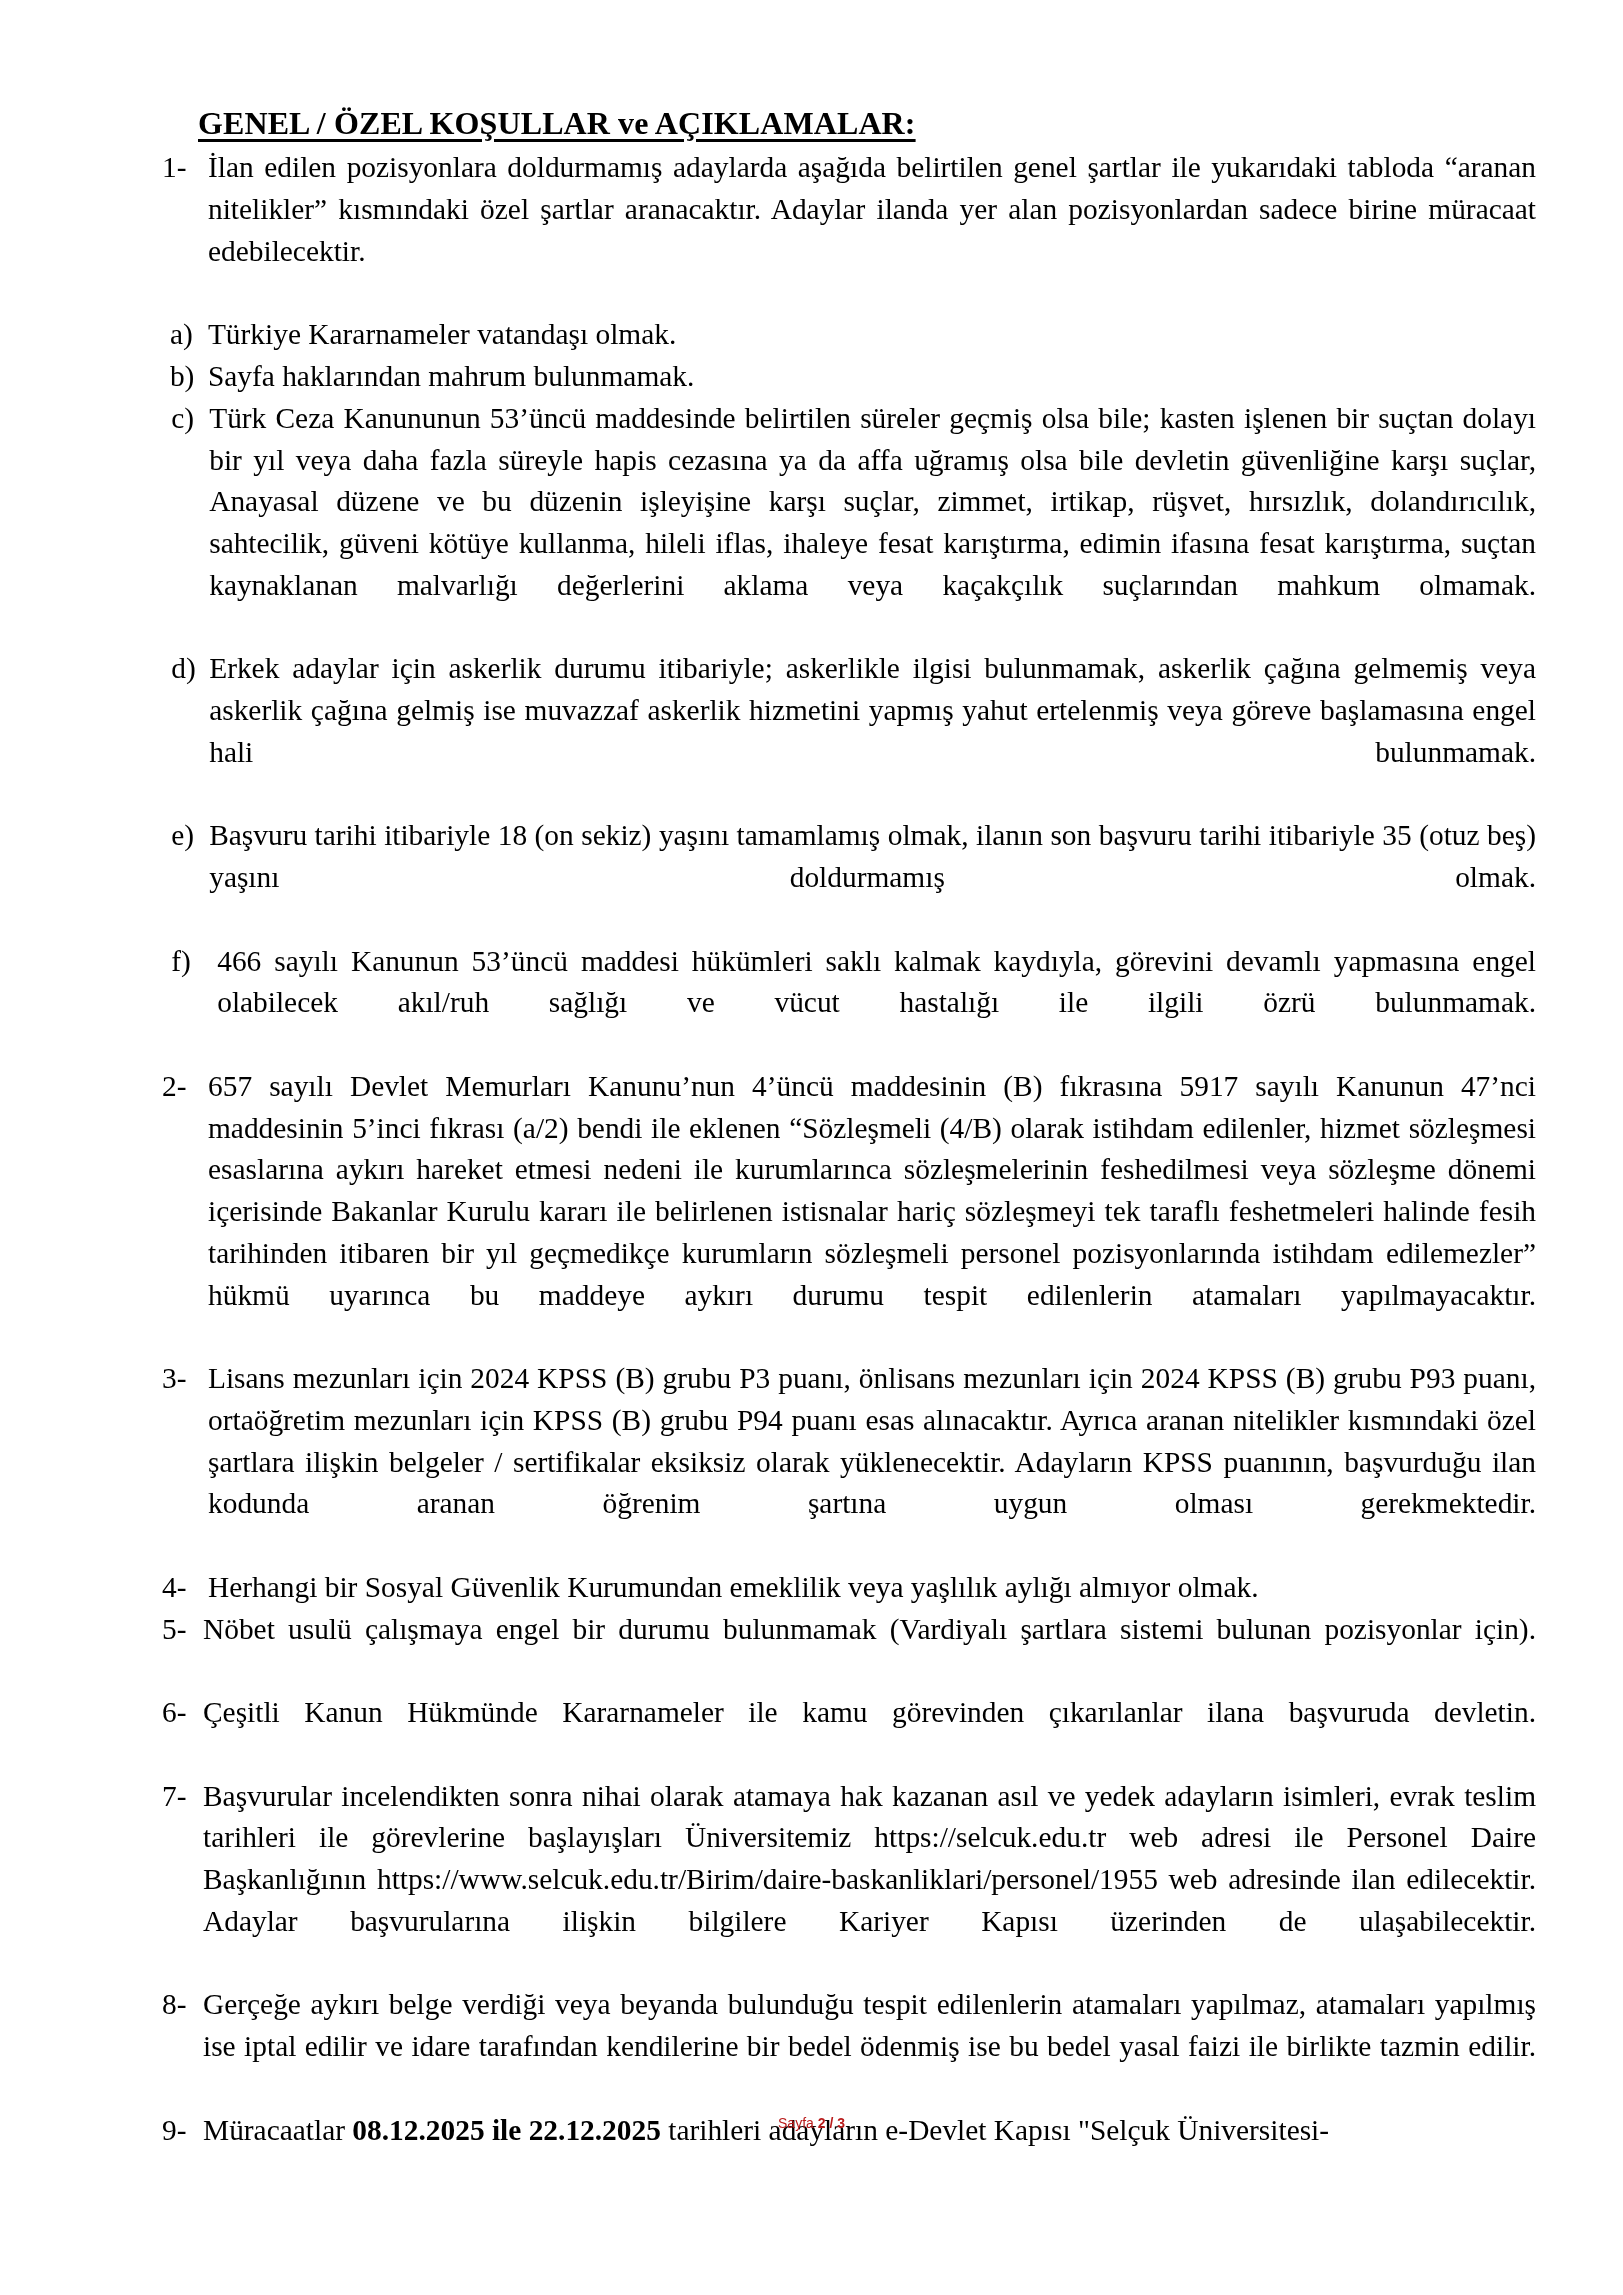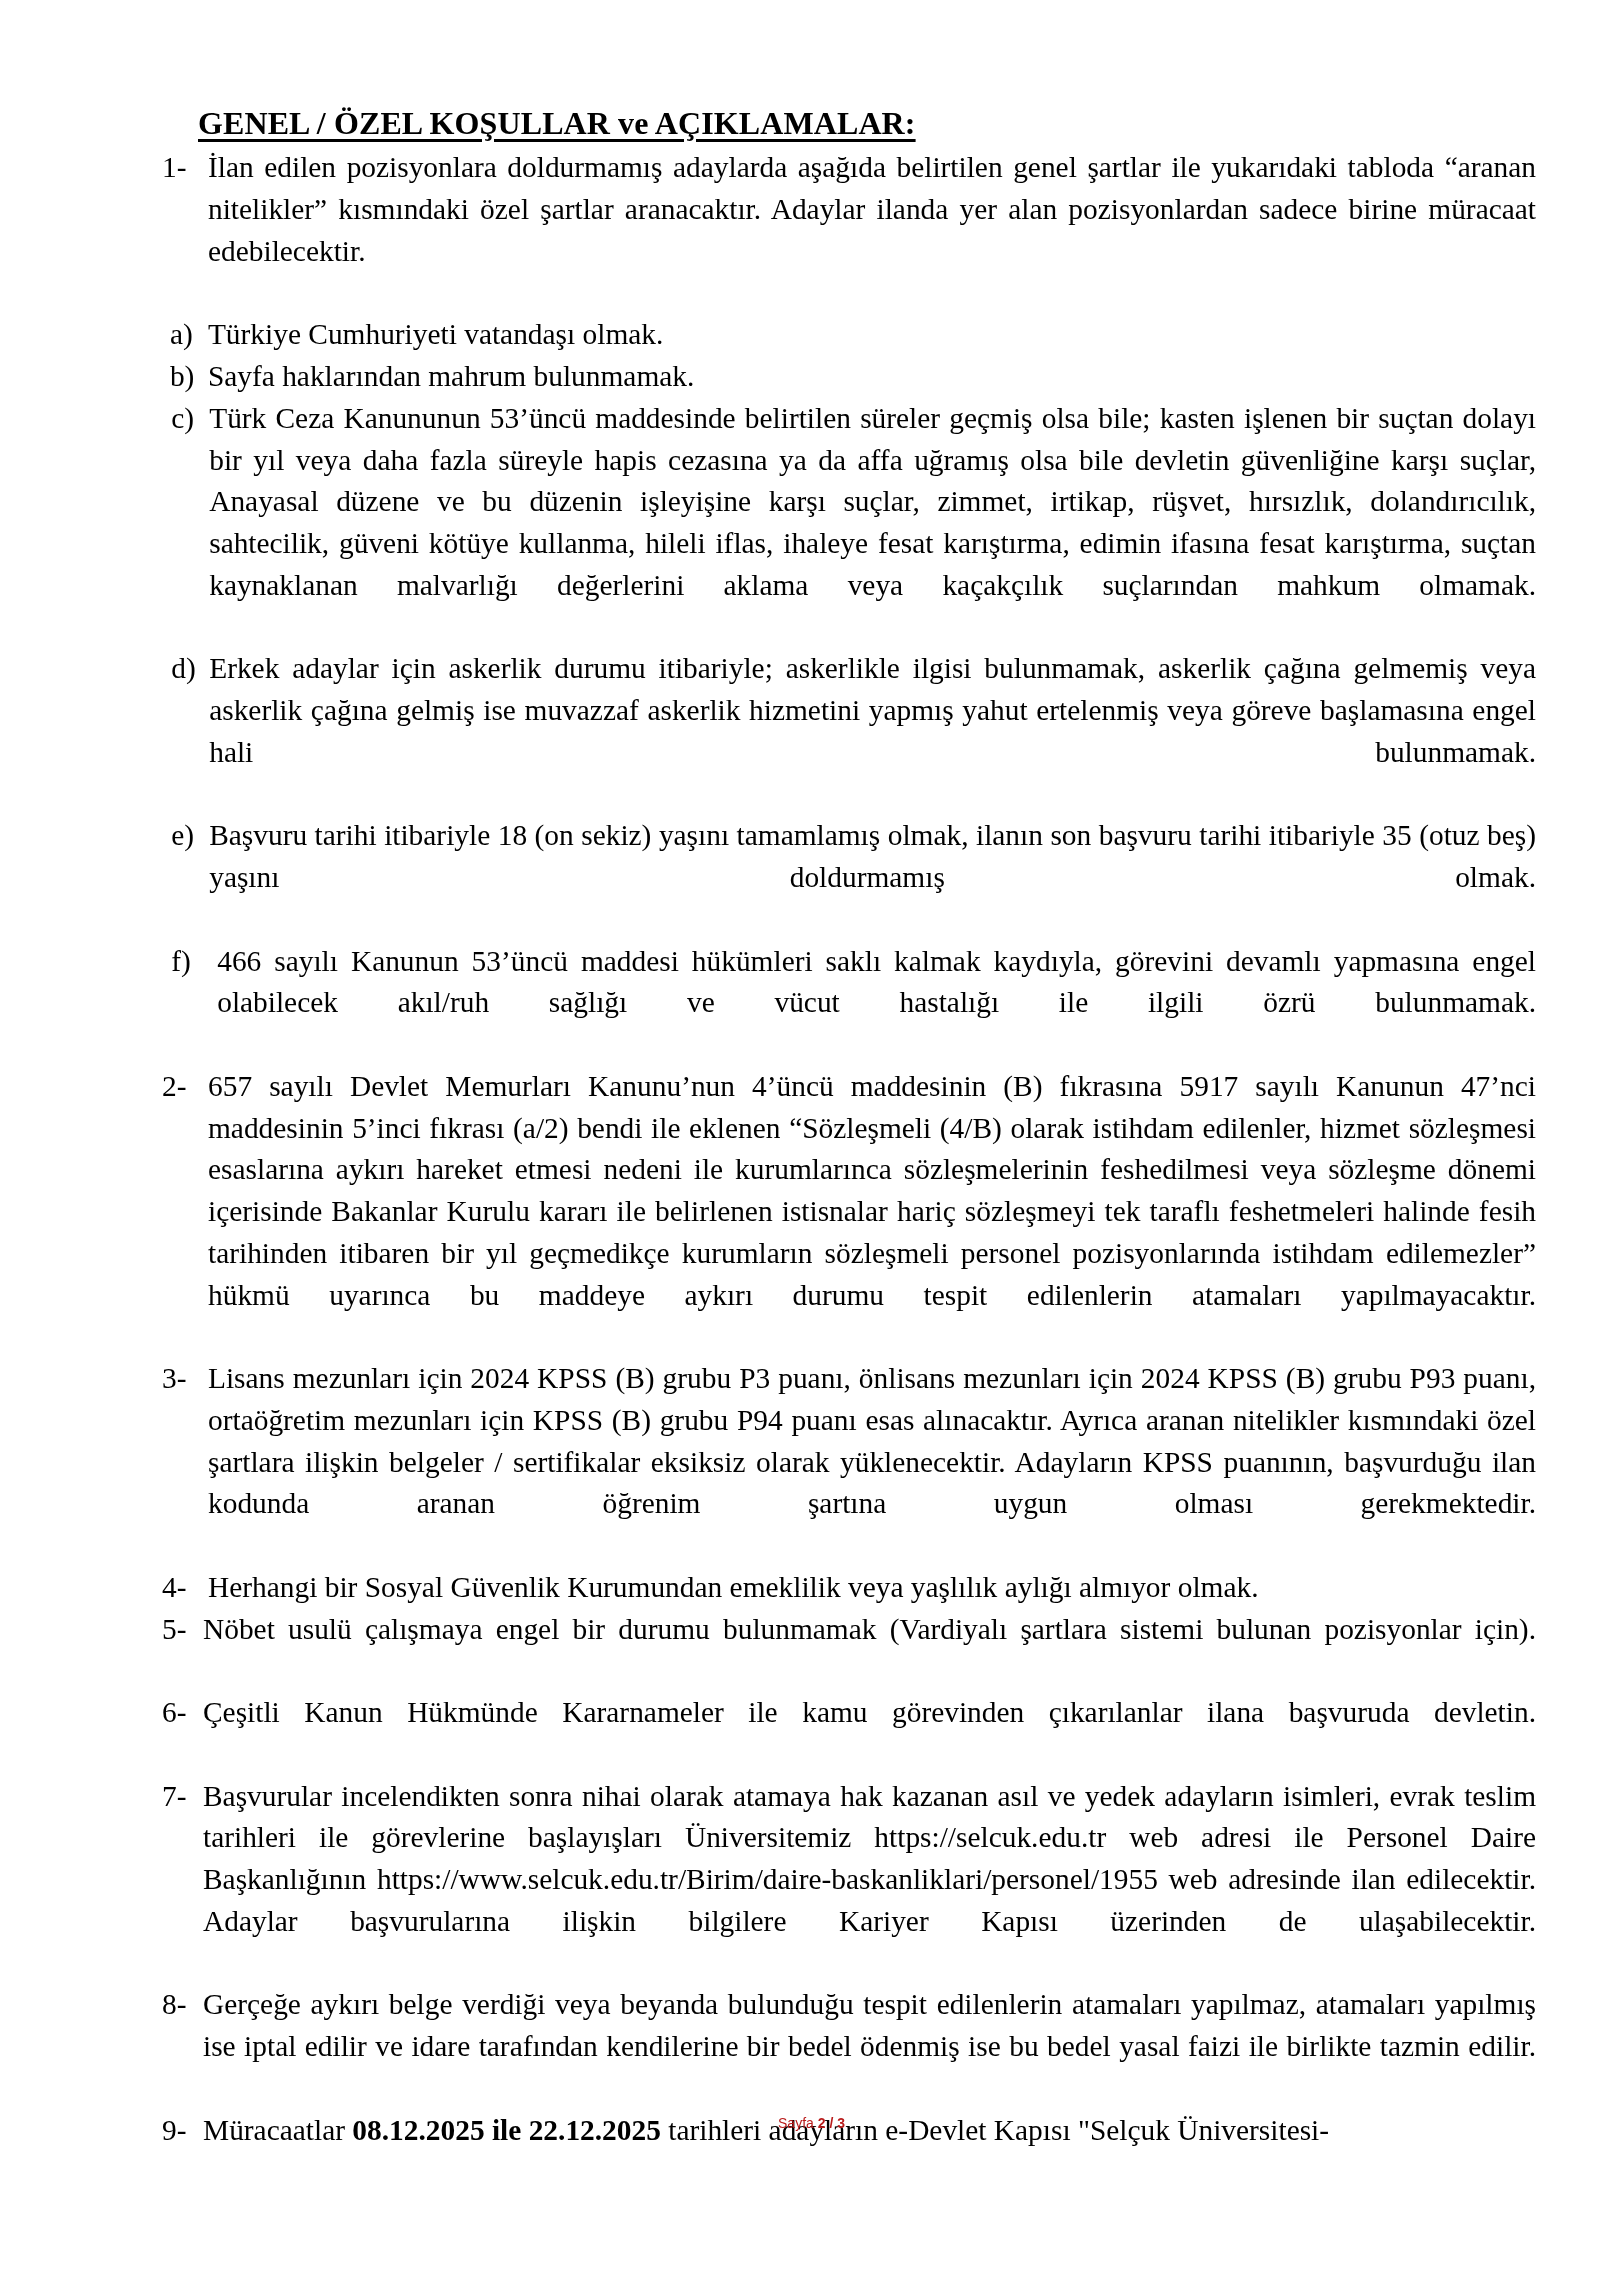--- a/index.html
+++ b/index.html
@@ -111,21 +111,21 @@
 
     <div class="doc-title">GENEL / ÖZEL KOŞULLAR ve AÇIKLAMALAR:</div>
 
     <div class="item num">
       <span class="marker">1-</span>
       <span class="body">İlan edilen pozisyonlara doldurmamış adaylarda aşağıda belirtilen genel şartlar ile yukarıdaki tabloda “aranan nitelikler” kısmındaki özel şartlar aranacaktır. Adaylar ilanda yer alan pozisyonlardan sadece birine müracaat edebilecektir.</span>
     </div>
 
     <div class="item let nojust">
       <span class="marker">a)</span>
-      <span class="body">Türkiye Cumhuriyeti vatandaşı olmak.</span>
+      <span class="body">Türkiye Kararnameler vatandaşı olmak.</span>
     </div>
 
     <div class="item let nojust">
       <span class="marker">b)</span>
       <span class="body">Sayfa haklarından mahrum bulunmamak.</span>
     </div>
 
     <div class="item let tight">
       <span class="marker">c)</span>
       <span class="body">Türk Ceza Kanununun 53’üncü maddesinde belirtilen süreler geçmiş olsa bile; kasten işlenen bir suçtan dolayı bir yıl veya daha fazla süreyle hapis cezasına ya da affa uğramış olsa bile devletin güvenliğine karşı suçlar, Anayasal düzene ve bu düzenin işleyişine karşı suçlar, zimmet, irtikap, rüşvet, hırsızlık, dolandırıcılık, sahtecilik, güveni kötüye kullanma, hileli iflas, ihaleye fesat karıştırma, edimin ifasına fesat karıştırma, suçtan kaynaklanan malvarlığı değerlerini aklama veya kaçakçılık suçlarından mahkum olmamak.</span>

